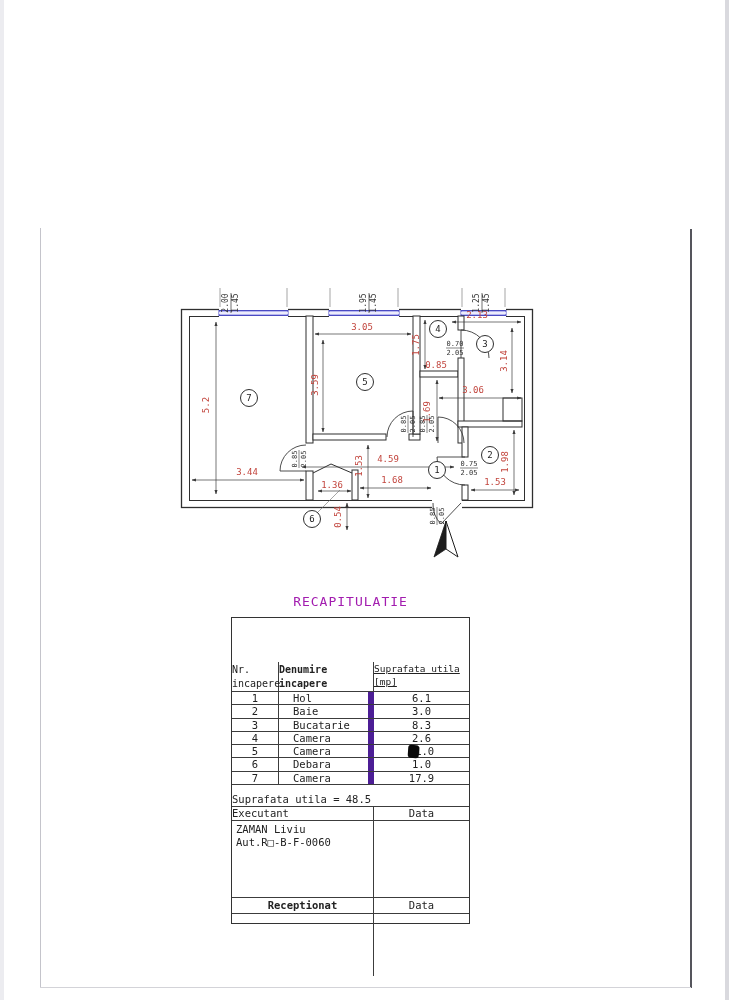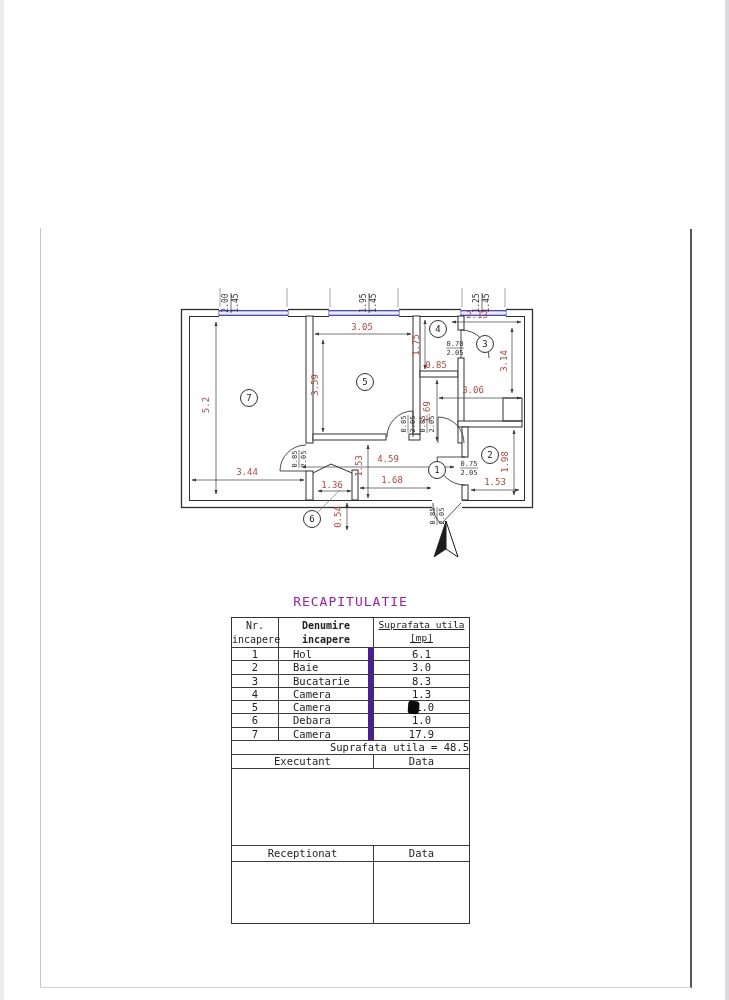--- a/index.html
+++ b/index.html
@@ -26,37 +26,37 @@
   .circ{fill:#ffffff;stroke:#2f2f2f;stroke-width:1;}
   .circ-num{font-size:9px;fill:#222;text-anchor:middle;}
   .win{fill:#b5b5f0;stroke:#4a4ac2;stroke-width:1;}
 
   .plan-title{position:absolute;left:231px;top:594px;width:239px;text-align:center;
     font-size:13px;letter-spacing:1px;color:#a21caf;}
 
   .recap{position:absolute;left:231px;top:617px;width:239px;height:307px;
     border:1.4px solid #333;font-size:11px;color:#222;box-sizing:border-box;}
   .trow{position:relative;box-sizing:border-box;border-bottom:1px solid #3c3c3c;}
-  .thead{height:30px;display:flex;text-align:center;font-size:10px;line-height:1.35;}
+  .thead{height:30px;display:flex;font-size:10px;line-height:1.35;margin-top:44px;}
   .thead .c1{width:47px;border-right:1px solid #3c3c3c;box-sizing:border-box;padding-top:1px;}
   .thead .c2{width:95px;border-right:1px solid #3c3c3c;box-sizing:border-box;padding-top:1px;font-weight:bold;}
   .thead .c3{flex:1;padding-top:1px;font-size:9.5px;text-decoration:underline;}
   .drow{height:13.28px;display:flex;font-size:10.5px;line-height:12px;border-bottom:1px solid #3c3c3c;box-sizing:border-box;}
   .drow .c1{width:47px;text-align:center;border-right:1px solid #3c3c3c;box-sizing:border-box;}
   .drow .c2{width:95px;padding-left:14px;border-right:6px solid #4c1d95;box-sizing:border-box;}
   .drow .c3{flex:1;text-align:center;position:relative;}
-  .total-row{height:14px;text-align:right;font-size:10.5px;line-height:13px;}
+  .total-row{height:14px;text-align:left;font-size:10.5px;line-height:13px;margin-top:8px;}
   .exec-row{height:14px;display:flex;font-size:10.5px;line-height:13px;}
-  .exec-row .ca{width:142px;text-align:center;border-right:1px solid #3c3c3c;box-sizing:border-box;}
+  .exec-row .ca{width:142px;border-right:1px solid #3c3c3c;box-sizing:border-box;}
   .exec-row .cb{flex:1;text-align:center;}
   .sig-row{height:77px;display:flex;font-size:10.5px;}
   .sig-row .ca{width:142px;border-right:1px solid #3c3c3c;box-sizing:border-box;padding:2px 0 0 4px;line-height:13px;}
   .sig-row .cb{flex:1;padding:2px 0 0 8px;}
   .recep-row{height:16px;display:flex;font-size:10.5px;line-height:15px;}
-  .recep-row .ca{width:142px;text-align:center;border-right:1px solid #3c3c3c;box-sizing:border-box;}
+  .recep-row .ca{width:142px;text-align:center;border-right:1px solid #3c3c3c;box-sizing:border-box;font-weight:bold;}
   .recep-row .cb{flex:1;text-align:center;}
   .empty-row{height:62px;display:flex;border-bottom:none;}
   .empty-row .ca{width:142px;border-right:1px solid #3c3c3c;box-sizing:border-box;}
   .empty-row .cb{flex:1;}
   .ink-blot{position:absolute;left:34px;top:0px;width:11px;height:13px;background:#0a0a0a;
     border-radius:3px;transform:rotate(4deg);}
 </style>
 </head>
 <body>
 
@@ -285,21 +285,21 @@
     <div class="c3">3.0</div>
   </div>
   <div class="drow">
     <div class="c1">3</div>
     <div class="c2">Bucatarie</div>
     <div class="c3">8.3</div>
   </div>
   <div class="drow">
     <div class="c1">4</div>
     <div class="c2">Camera</div>
-    <div class="c3">1.3</div>
+    <div class="c3">2.6</div>
   </div>
   <div class="drow">
     <div class="c1">5</div>
     <div class="c2">Camera</div>
     <div class="c3">
       <span>11.0</span>
       <span class="ink-blot"></span>
     </div>
   </div>
   <div class="drow">
@@ -314,20 +314,24 @@
   </div>
 
   <div class="trow total-row">Suprafata utila = 48.5</div>
 
   <div class="trow exec-row">
     <div class="ca">Executant</div>
     <div class="cb">Data</div>
   </div>
 
   <div class="trow sig-row">
+    <div class="ca">
+      <div>ZAMAN Liviu</div>
+      <div>Aut.R□-B-F-0060</div>
+    </div>
   </div>
 
   <div class="trow recep-row">
     <div class="ca">Receptionat</div>
     <div class="cb">Data</div>
   </div>
 
   <div class="empty-row">
     <div class="ca"></div>
     <div class="cb"></div>

